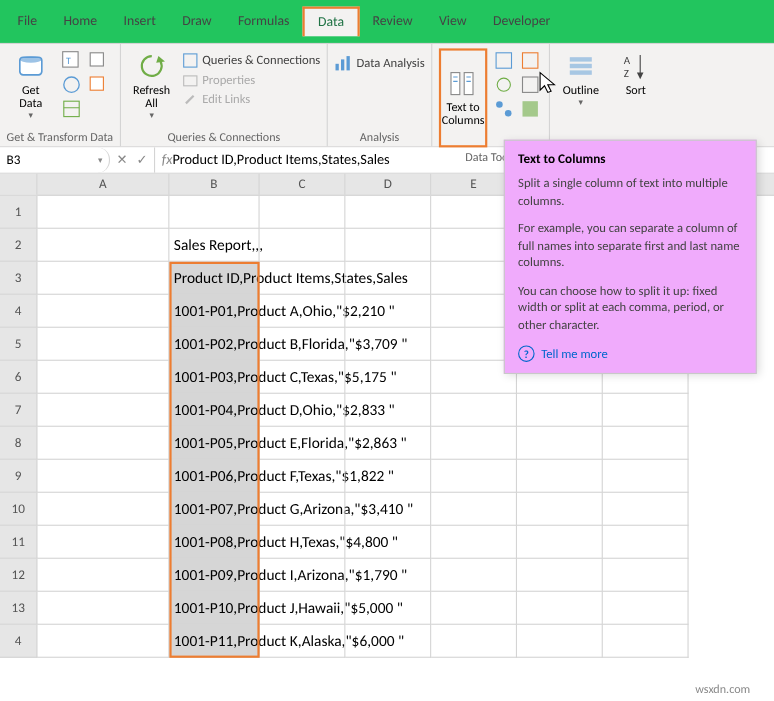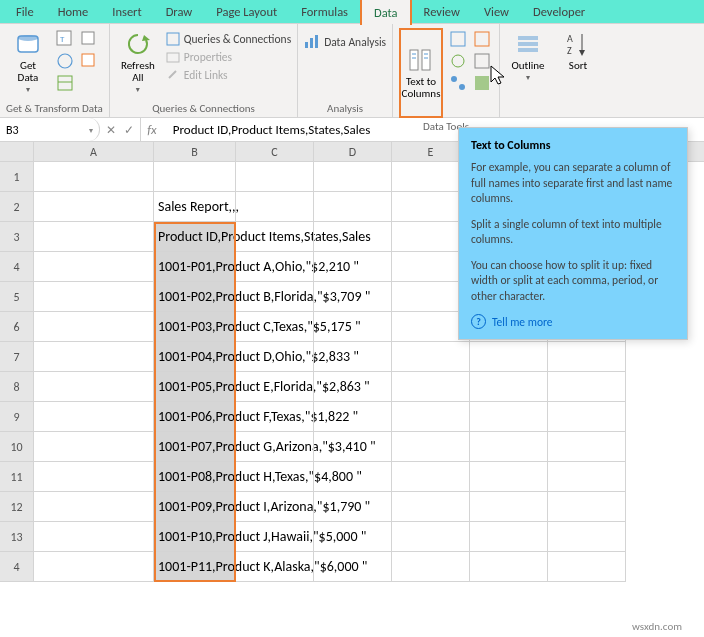--- a/index.html
+++ b/index.html
@@ -1,19 +1,19 @@
 <!DOCTYPE html>
 <html><head>
 <meta charset="utf-8">
 <style>
 * { box-sizing: border-box; margin: 0; padding: 0; }
 body { font-family: "Segoe UI", Calibri, sans-serif; font-size: 12px; background: #fff; width: 704px; height: 637px; overflow: hidden; position: relative; }
 
 
-.tabs { display: flex; background: #5eead4; border-bottom: 1px solid #d4d4d4; padding: 0 4px; height: 24px; align-items: center; }
+.tabs { display: flex; background: #22c55e; border-bottom: 1px solid #d4d4d4; padding: 0 4px; height: 40px; align-items: center; }
 .tab { padding: 5px 12px; font-size: 12.5px; color: #444; cursor: pointer; }
 .tab.active { border: 2px solid #ed7d31; border-bottom: none; color: #217346; font-weight: 500; background: #f3f2f1; }
 
 
 .ribbon { display: flex; background: #f3f2f1; border-bottom: 1px solid #d4d4d4; height: 94px; }
 .group { display: flex; flex-direction: column; border-right: 1px solid #d4d4d4; padding: 2px 6px 0; }
 .group-body { flex: 1; display: flex; align-items: flex-start; gap: 6px; padding-top: 2px; }
 .group-label { text-align: center; font-size: 11px; color: #666; padding: 2px 0; }
 
 .bigbtn { display: flex; flex-direction: column; align-items: center; justify-content: flex-start; width: 44px; font-size: 11px; text-align: center; cursor: pointer; padding-top: 2px; }
@@ -31,57 +31,56 @@
 .txtcol { border: 2px solid #ed7d31; padding: 16px; }
 .dtools-icons { display: grid; grid-template-columns: repeat(2, 20px); gap: 4px; padding-top: 2px; }
 .dt-cursor { position: absolute; left: 489px; top: 64px; font-size: 16px; pointer-events: none; }
 
 
 .nfrow { display: flex; border-bottom: 1px solid #d4d4d4; height: 24px; align-items: stretch; background: #fff; }
 .namebox { width: 100px; border-right: 1px solid #d4d4d4; display: flex; align-items: center; padding: 0 6px; font-size: 12px; border-radius: 11px; }
 .namebox .dd { margin-left: auto; font-size: 8px; color: #888; }
 .fxbtns { display: flex; align-items: center; border-right: 1px solid #d4d4d4; padding: 0 6px; gap: 8px; color: #888; }
 .fxcell { flex: 1; display: flex; align-items: center; padding: 0 6px; font-size: 13px; }
-.fxcell .fx { font-style: italic; color: #888; margin-right: 16px; }
+.fxcell .fx { font-style: italic; color: #888; margin-right: 0; }
 
 
 .grid { position: relative; }
 .headerrow { display: flex; height: 20px; background: #e6e6e6; border-bottom: 1px solid #d4d4d4; }
 .corner { width: 34px; border-right: 1px solid #d4d4d4; background: #e6e6e6; }
 .colh { border-right: 1px solid #d4d4d4; text-align: center; font-size: 12px; color: #555; line-height: 20px; }
 .row { display: flex; height: 30px; }
 .rowh { width: 34px; border-right: 1px solid #d4d4d4; border-bottom: 1px solid #d4d4d4; background: #e6e6e6; text-align: center; font-size: 12px; color: #555; line-height: 30px; }
 .cell { border-right: 1px solid #d4d4d4; border-bottom: 1px solid #d4d4d4; font-size: 14px; padding: 0 4px; line-height: 30px; font-family: Calibri, sans-serif; overflow: visible; white-space: nowrap; position: relative; }
 
 .colA { width: 120px; } .colB { width: 82px; } .colC { width: 78px; } .colD { width: 78px; } .colE { width: 78px; } .colF { width: 78px; } .colG { width: 78px; }
 
 
 .sel { background: #d6d6d6; }
 .sel-border { position: absolute; border: 2px solid #ed7d31; pointer-events: none; }
 
 
-.tooltip { position: absolute; left: 458px; top: 127px; width: 230px; background: #7dd3fc; border: 1px solid #c8c8c8; box-shadow: 2px 2px 8px rgba(0,0,0,0.15); padding: 10px 12px; font-size: 11.5px; z-index: 50; }
+.tooltip { position: absolute; left: 458px; top: 127px; width: 230px; background: #f0abfc; border: 1px solid #c8c8c8; box-shadow: 2px 2px 8px rgba(0,0,0,0.15); padding: 10px 12px; font-size: 11.5px; z-index: 50; }
 .tooltip .tt-title { font-weight: bold; font-size: 12px; margin-bottom: 8px; }
 .tooltip p { margin-bottom: 10px; color: #444; line-height: 1.35; }
 .tooltip .more { color: #0066cc; display: flex; align-items: center; gap: 6px; margin-top: 6px; }
 .tooltip .more .q { width: 15px; height: 15px; border: 1.5px solid #0066cc; border-radius: 50%; display: inline-flex; align-items: center; justify-content: center; font-size: 10px; font-weight: bold; }
 
 .watermark { position: absolute; right: 22px; bottom: 4px; font-size: 11px; color: #888; }
 
 svg { display: block; }
 </style>
 </head>
 <body>
 
 <div class="tabs">
   <div class="tab">File</div>
   <div class="tab">Home</div>
   <div class="tab">Insert</div>
   <div class="tab">Draw</div>
-  <div class="tab">Page Layout</div>
   <div class="tab">Formulas</div>
   <div class="tab active">Data</div>
   <div class="tab">Review</div>
   <div class="tab">View</div>
   <div class="tab">Developer</div>
 </div>
 
 <div class="ribbon">
 
   <div class="group">
@@ -415,22 +414,22 @@
       <div class="cell colE"></div>
       <div class="cell colF"></div>
       <div class="cell colG"></div>
     </div>
 
   <div class="sel-border" style="left:154px; top:80px; width:82px; height:360px;"></div>
 </div>
 
 <div class="tooltip">
   <div class="tt-title">Text to Columns</div>
+  <p>Split a single column of text into multiple columns.</p>
   <p>For example, you can separate a column of full names into separate first and last name columns.</p>
-  <p>Split a single column of text into multiple columns.</p>
   <p>You can choose how to split it up: fixed width or split at each comma, period, or other character.</p>
   <div class="more">
     <span class="q">?</span>
     <span>Tell me more</span>
   </div>
 </div>
 
 <div class="watermark">wsxdn.com</div>
 
 </body></html>

